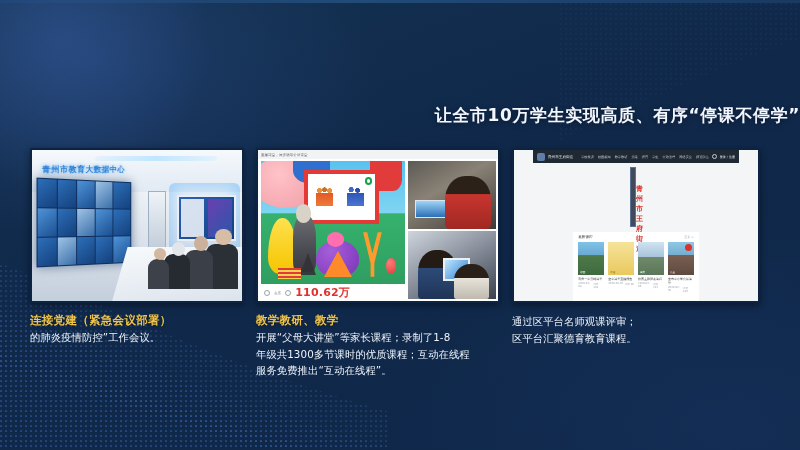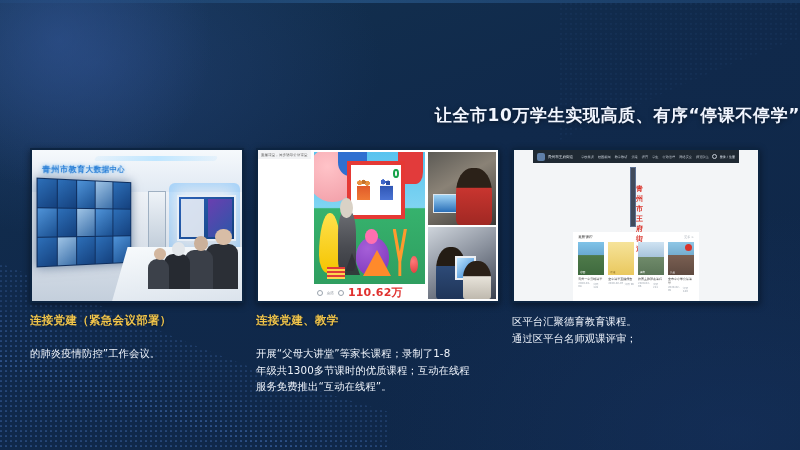--- a/index.html
+++ b/index.html
@@ -100,21 +100,21 @@
     border-radius:6px; box-shadow:0 0 16px 4px rgba(70,170,255,.45) inset; }
   .p1 .door{ position:absolute; left:55%; top:27%; width:9%; height:46%;
     background:linear-gradient(180deg,#eef3f8,#b9c6d4); border:1px solid #9fb0c2; }
   .p1 .table{ position:absolute; right:0; bottom:0; width:62%; height:36%;
     background:linear-gradient(170deg,#f7fafc 0%,#dbe3ec 100%);
     transform:skewX(-16deg); transform-origin:bottom right; }
   .p1 .person{ position:absolute; bottom:8%; border-radius:9px 9px 0 0; }
   .p1 .ph{ position:absolute; border-radius:50%; }
 
   
-  .p2{ background:#ffffff; display:flex; flex-direction:row; }
+  .p2{ background:#ffffff; display:flex; flex-direction:column; }
   .p2 .bar{ height:9px; background:#f2f3f5; display:flex; align-items:center;
     padding:0 3px; font-size:3.4px; color:#555; letter-spacing:.2px; }
   .p2 .body{ flex:1; display:flex; }
   .p2 .left{ width:62%; display:flex; flex-direction:column; padding:2px 2px 0 3px; }
   .p2 .stage{ flex:1; position:relative; overflow:hidden;
     background:linear-gradient(180deg,#58c3ef 0%,#7fd4f2 42%,#36b26d 43%,#2f9e60 100%); }
   .p2 .blobA{ position:absolute; left:-6%; top:-4%; width:46%; height:42%;
     background:radial-gradient(circle at 40% 35%,#ffc3c8,#f09aa4); border-radius:50%; }
   .p2 .blobB{ position:absolute; left:22%; top:-8%; width:26%; height:26%;
     background:#2f6fd0; border-radius:0 0 40% 40%; }
@@ -231,21 +231,21 @@
   .p3 .t4{ background:linear-gradient(180deg,#8fc7e6 0%,#76aed0 38%,#7a5f52 39%,#5f4a40 100%); }
   .p3 .thumb .cap{ position:absolute; left:2px; bottom:1px; font-size:2.6px; color:#fff; }
   .p3 .thumb .dot{ position:absolute; right:2px; top:2px; width:7px; height:7px;
     background:#d8342c; border-radius:50%; }
   .p3 .ct{ font-size:3px; color:#333; margin-top:2px; }
   .p3 .cs{ font-size:2.6px; color:#9aa3ad; margin-top:1px; display:flex; justify-content:space-between; }
 
   
   .cap-block{ margin-top:10px; }
   .cap-title{ color:#f0c44a; font-size:11.5px; font-weight:700; letter-spacing:.3px;
-    margin-bottom:17px; text-shadow:0 1px 3px rgba(0,0,0,.45); }
+    margin-bottom:1px; text-shadow:0 1px 3px rgba(0,0,0,.45); }
   .cap-body{ color:#eef3fb; font-size:10.3px; line-height:1.62; letter-spacing:.1px; }
 </style>
 </head>
 <body>
 
 <div class="slide">
   <div class="top-rule"></div>
   <div class="glow-dot-bg"></div>
 
   <svg class="swoosh" viewBox="0 0 430 300">
@@ -354,21 +354,21 @@
             </div>
             <div class="tile tileB">
               <span class="kid2"></span>
                 <span class="mon"></span>
                 <span class="kid3"></span>
             </div>
           </div>
         </div>
       </div>
       <div class="cap-block">
-        <div class="cap-title">连接党建、教学</div>
+        <div class="cap-title">教学教研、教学</div>
         <div class="cap-body">
           <div>开展“父母大讲堂”等家长课程；录制了1-8</div>
           <div>年级共1300多节课时的优质课程；互动在线程</div>
           <div>服务免费推出“互动在线程”。</div>
         </div>
       </div>
     </div>
 
     <div class="col col-3">
       <div class="photo p3">
@@ -511,20 +511,20 @@
               <div class="cs">
                   <span>2020-02-05</span>
                   <span>浏览 340</span>
                 </div>
             </div>
           </div>
         </div>
       </div>
       <div class="cap-block">
         <div class="cap-body">
+          <div>通过区平台名师观课评审；</div>
           <div>区平台汇聚德育教育课程。</div>
-          <div>通过区平台名师观课评审；</div>
         </div>
       </div>
     </div>
 
   </div>
 </div>
 
 </body></html>

